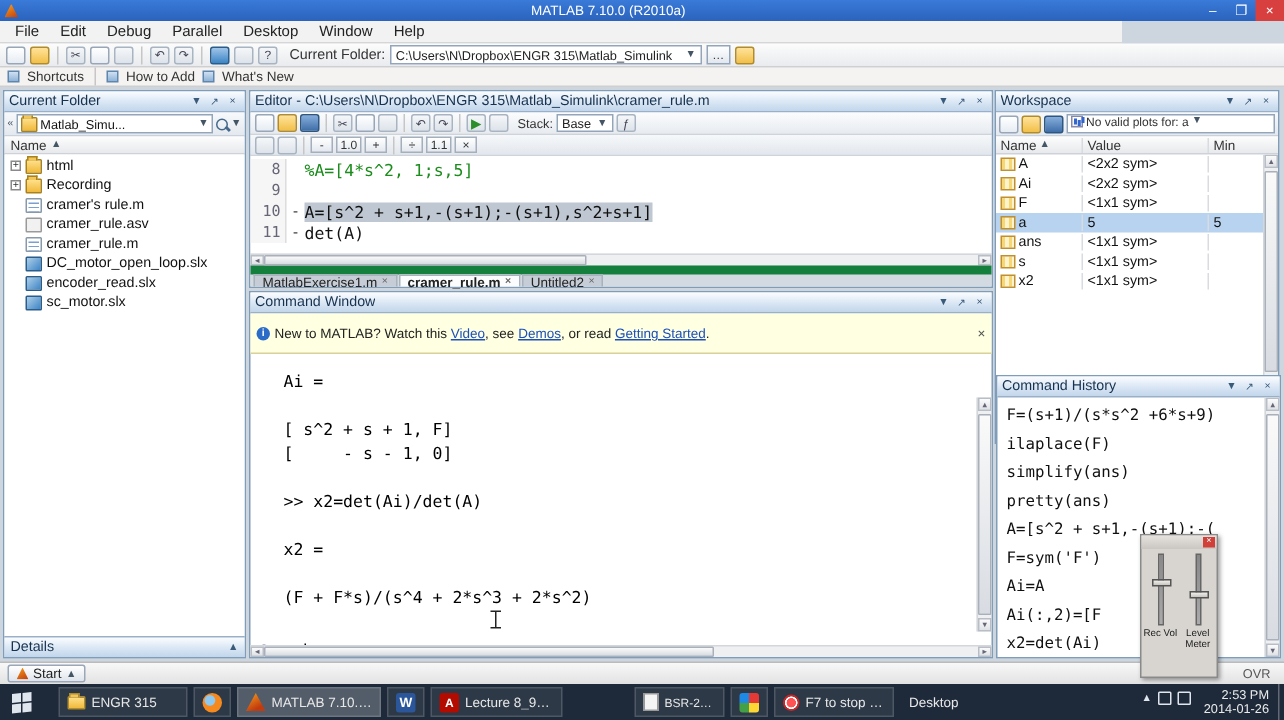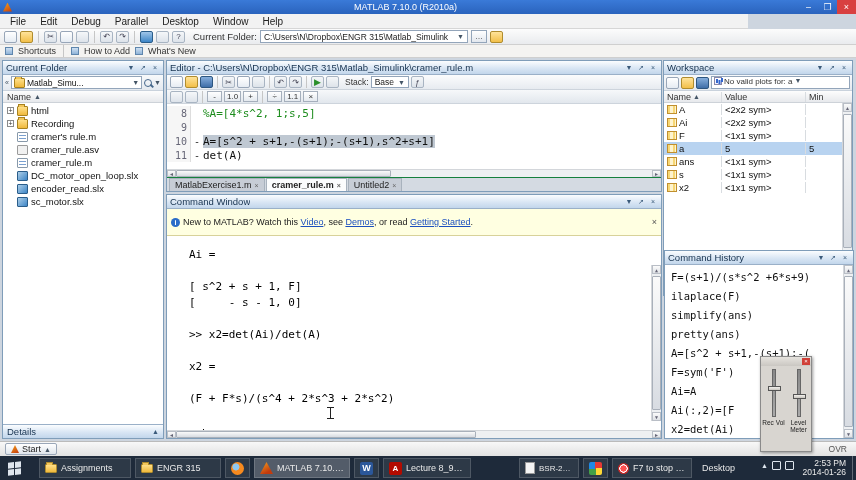--- a/index.html
+++ b/index.html
@@ -80,21 +80,21 @@
 .stack-combo{height:12px;border:1px solid #93a5ba;background:#fff;display:flex;align-items:center;font-size:8.5px;padding:0 3px;gap:4px;color:#222;}
 .ed-celltb{height:14px;flex:none;background:linear-gradient(#f6f8fa,#e2e7ed);border-bottom:1px solid #cdd4dc;display:flex;align-items:center;padding:0 3px;gap:2px;}
 .cellbtn{min-width:15px;height:11px;border:1px solid #a5afbc;background:linear-gradient(#fff,#e4e9ef);font-size:8px;display:flex;align-items:center;justify-content:center;padding:0 2px;color:#333;}
 .code{flex:1;display:flex;flex-direction:column;background:#fff;overflow:hidden;font-family:"DejaVu Sans Mono",monospace;font-size:11px;padding-top:2px;}
 .cline{height:14px;display:flex;align-items:center;}
 .lnum{width:24px;text-align:right;padding-right:3px;color:#667;background:#f6f6f6;border-right:1px solid #ddd;flex:none;align-self:stretch;display:flex;align-items:center;justify-content:flex-end;font-size:10px;}
 .lmark{width:12px;text-align:center;color:#333;flex:none;font-size:10px;}
 .lcode{white-space:pre;}
 .lcode.comment{color:#1c8c1c;}
 .lcode.sel{background:#bfc8d2;}
-.tabbar{height:14px;flex:none;background:#d4dae2;border-top:1px solid #15803d;display:flex;align-items:stretch;padding-left:2px;gap:1px;}
+.tabbar{height:14px;flex:none;background:#d4dae2;border-top:6px solid #15803d;display:flex;align-items:stretch;padding-left:2px;gap:1px;}
 .etab{display:flex;align-items:center;gap:3px;padding:0 5px;font-size:9px;color:#222;background:#c7cdd6;border:1px solid #a8b2bd;border-bottom:none;white-space:nowrap;}
 .etab.active{background:#fbfcfd;font-weight:bold;}
 .tabx{font-size:7px;color:#666;}
 
 
 .p-cmdwin{left:166px;top:194px;width:496px;height:245px;}
 .notice{height:27px;flex:none;background:#ffffe1;border-bottom:1px solid #d8d29a;display:flex;align-items:center;padding:0 4px;gap:3px;font-size:9px;color:#222;}
 .info-ic{width:9px;height:9px;border-radius:50%;background:#2b6cc8;color:#fff;font-size:7px;display:flex;align-items:center;justify-content:center;font-weight:bold;flex:none;}
 .nlink{color:#1b4fbf;text-decoration:underline;}
 .nclose{margin-left:auto;font-size:9px;color:#555;}
@@ -586,24 +586,20 @@
     <span class="ovr">OVR</span>
   </div>
 
   <div class="taskbar">
     <span class="win-logo">
         <span></span>
         <span></span>
         <span></span>
         <span></span>
       </span>
-    <span class="tk-item" style="width:92px;">
-      <span class="tk-folder"></span>
-      <span class="lbl">Assignments</span>
-    </span>
     <span class="tk-item" style="width:86px;">
       <span class="tk-folder"></span>
       <span class="lbl">ENGR 315</span>
     </span>
     <span class="tk-item" style="width:25px;">
       <span class="tk-ff"></span>
       <span class="lbl"></span>
     </span>
     <span class="tk-item active" style="width:96px;">
       <span class="tk-matlab"></span>

